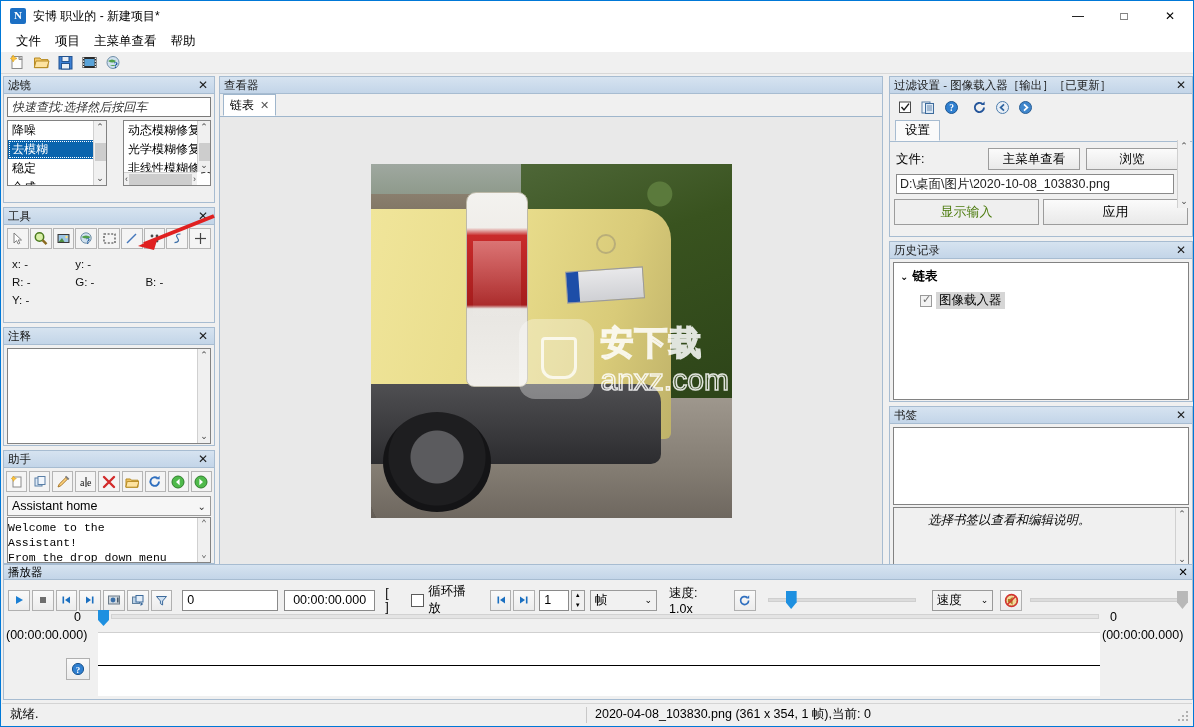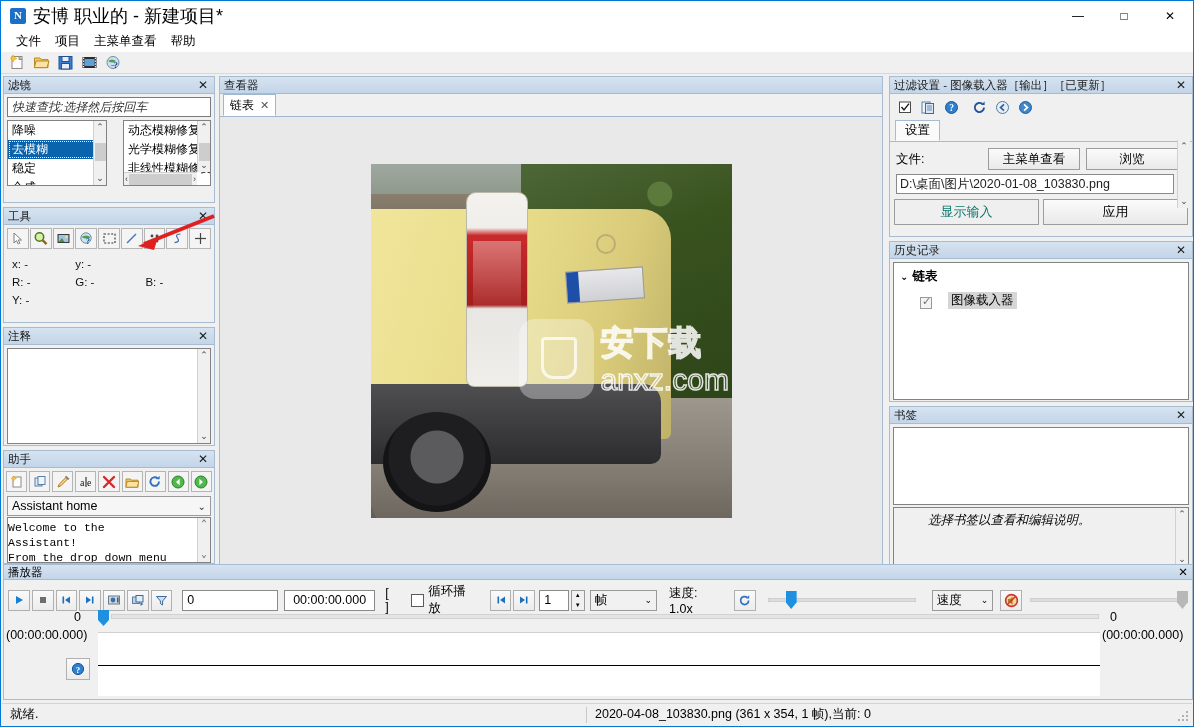--- a/index.html
+++ b/index.html
@@ -29,21 +29,21 @@
   .app-icon {
     width:16px;height:16px;margin-left:9px;margin-right:7px;
     background:#1b6fc4; border-radius:2px;
     position:relative; flex:none;
   }
   .app-icon::after{
     content:"N"; position:absolute; left:0; top:-1px; width:16px;
     font-size:11px; font-weight:bold; color:#fff; text-align:center;
     line-height:17px; font-family:"Liberation Serif", serif;
   }
-  .title-text { font-size:18px; color:#000; }
+  .title-text { font-size:12px; color:#000; }
   .win-btns { margin-left:auto; display:flex; height:30px; }
   .win-btn {
     width:46px;height:30px;display:flex;align-items:center;justify-content:center;
     font-size:12px;color:#000;
   }
 
   
   .menubar {
     position:absolute; left:0; top:30px; width:1192px; height:21px;
     background:#ffffff; display:flex; align-items:center; padding-left:8px;
@@ -252,32 +252,32 @@
     height:21px; background:#fafafa; border:1px solid #a7bcd1; border-bottom:1px solid #fafafa;
     padding:0 9px; display:flex;align-items:center; font-size:12.5px;
   }
   .fileRow{ display:flex; align-items:center; padding:6px 4px 2px 6px; gap:6px;}
   .fileRow .lbl{ font-size:12.5px; }
   .gbtn{
     background:linear-gradient(180deg,#fbfbfb,#e9e9e9); border:1px solid #9c9c9c;
     height:22px; display:flex; align-items:center; justify-content:center;
     font-size:12.5px; padding:0 10px;
   }
-  .gbtn.dis{ color:#0f766e; background:#efefef;}
+  .gbtn.dis{ color:#4d7c0f; background:#efefef;}
   .pathbox{
     margin:2px 18px 0 6px; height:20px; background:#fff; border:1px solid #8a8a8a;
     font-size:12.5px; padding:1px 3px; overflow:hidden; white-space:nowrap;
     color:#222;
   }
   .fs-actions{ display:flex; gap:4px; padding:5px 4px 4px 4px;}
   .fs-actions .gbtn{ flex:1; height:26px; font-size:13px;}
 
   .treebox{ background:#fff; border:1px solid #828282; position:relative;}
   .tree-root{ display:flex; align-items:center; gap:4px; padding:5px 6px; font-size:12.5px; font-weight:bold;}
-  .tree-child{ display:flex; align-items:flex-end; gap:16px; padding:2px 6px 2px 26px; font-size:12.5px;}
+  .tree-child{ display:flex; align-items:center; gap:4px; padding:2px 6px 2px 26px; font-size:12.5px;}
   .tree-child .nm{ background:#d6d6d6; padding:0 3px;}
   .chev{ font-size:10px; }
   .cbox{
     width:12px;height:12px;border:1px solid #9a9a9a;background:#f3f3f3;display:inline-block;
     position:relative;
   }
   .cbox.on::after{
     content:"✓"; position:absolute; left:1px; top:-3px; font-size:11px; color:#6f6f6f;
   }
   .notebox{
@@ -726,21 +726,21 @@
         </div>
       </div>
       <div class="tabhdr">
         <div class="t">设置</div>
       </div>
       <div class="fileRow">
         <div class="lbl" style="width:86px">文件:</div>
         <div class="gbtn" style="width:92px">主菜单查看</div>
         <div class="gbtn" style="width:92px">浏览</div>
       </div>
-      <div class="pathbox">D:\桌面\图片\2020-01-08_103830.png</div>
+      <div class="pathbox">D:\桌面\图片\2020-10-08_103830.png</div>
       <div class="vscroll" style="position:absolute;right:2px;top:46px;height:68px;bottom:auto;">
         <div class="ar">⌃</div>
         <div class="ar" style="position:absolute;bottom:0;">⌄</div>
       </div>
       <div class="fs-actions">
         <div class="gbtn dis">显示输入</div>
         <div class="gbtn">应用</div>
       </div>
     </div>
 

